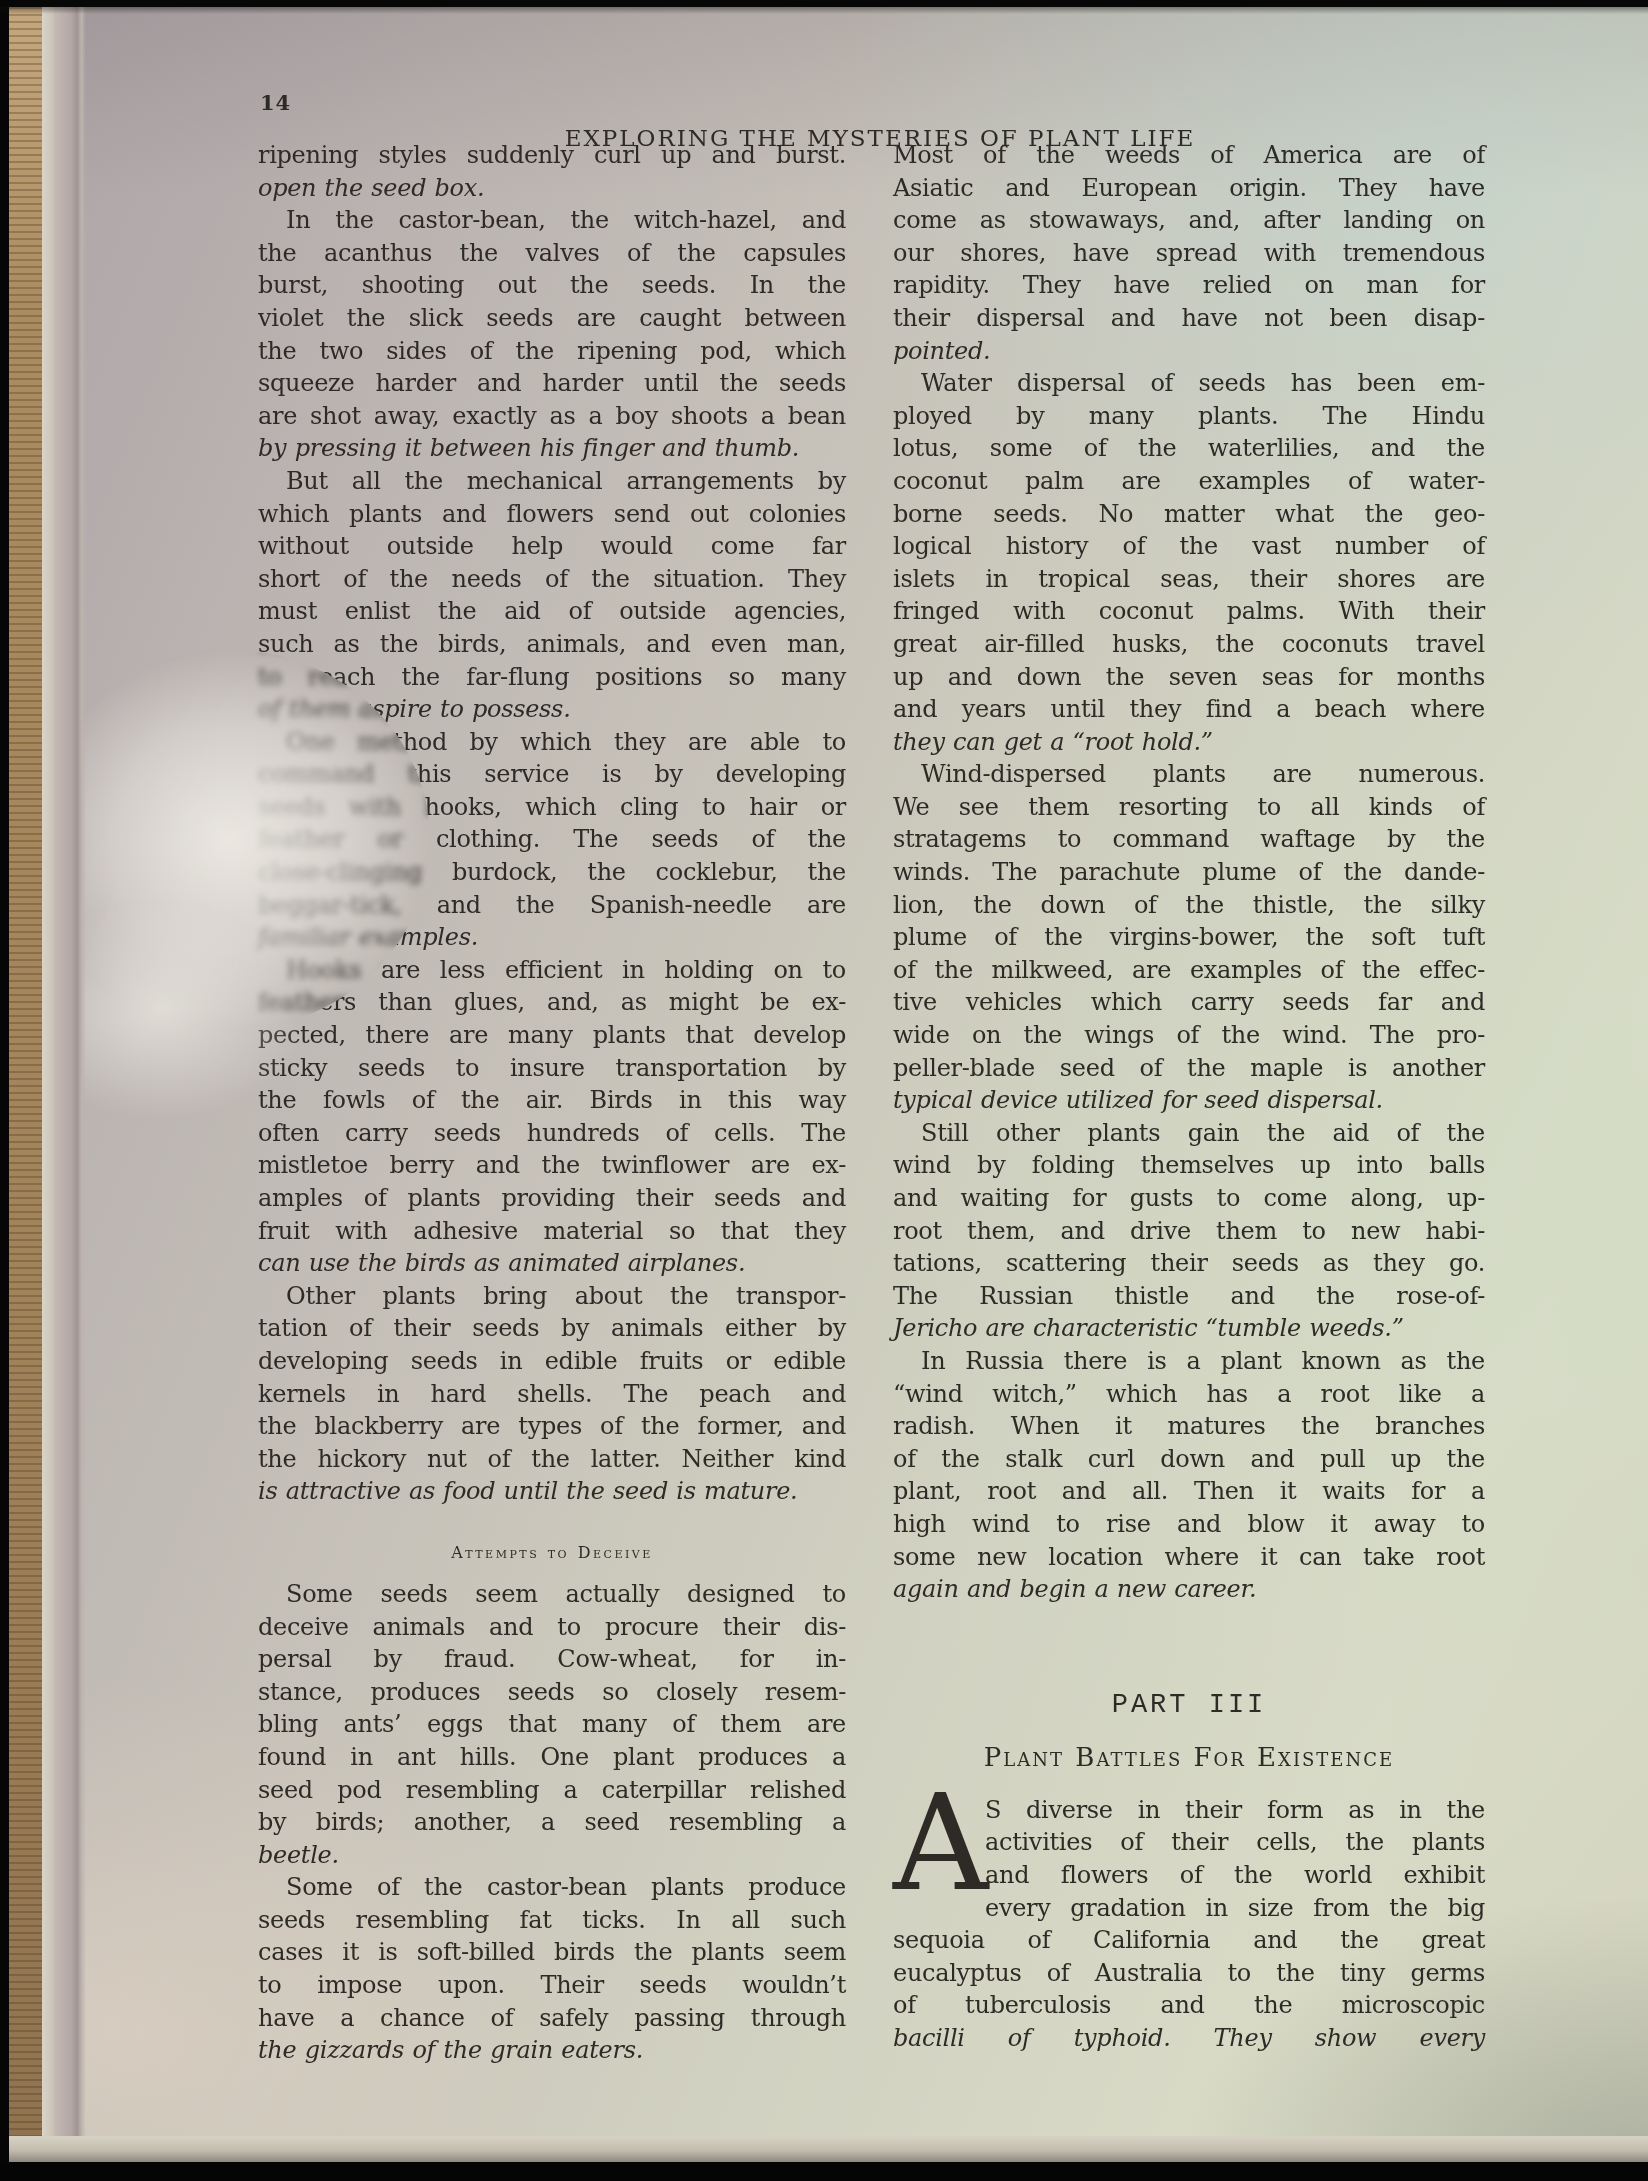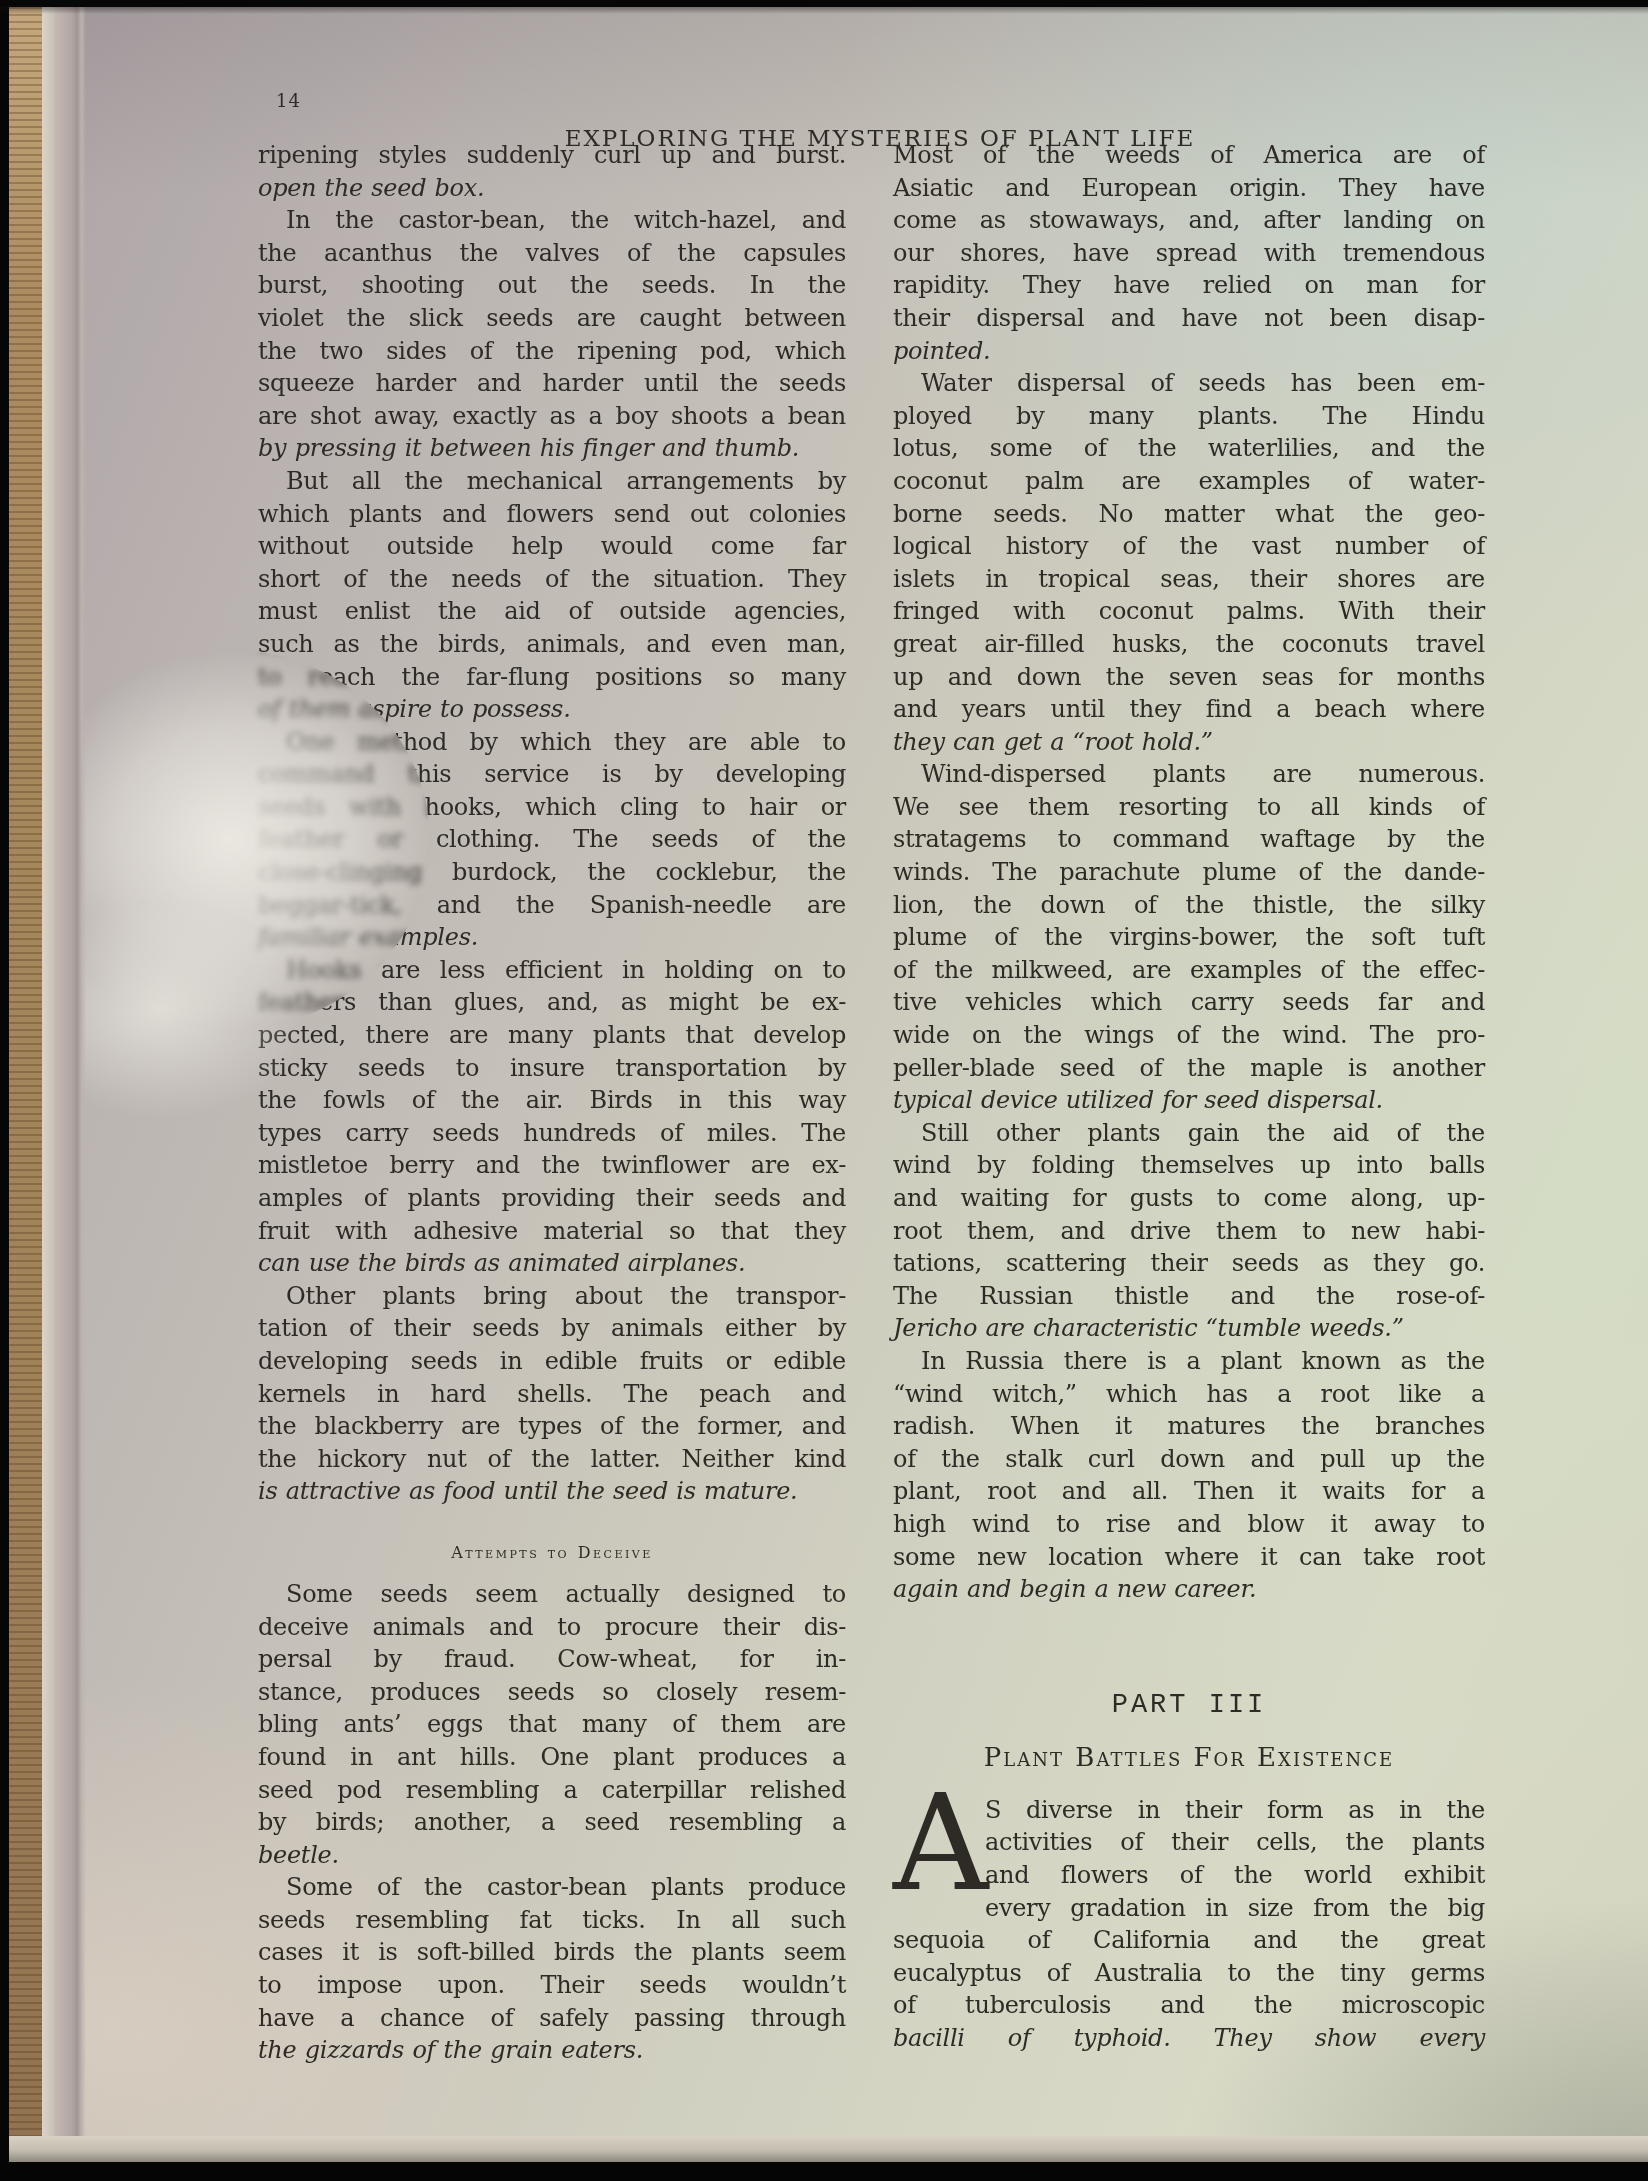--- a/index.html
+++ b/index.html
@@ -24,21 +24,21 @@
   .para.cont .ln.last{text-align-last:justify;}
   .para.indent .ln:first-child{text-indent:28px;}
   .subhead{font-variant:small-caps;text-align:center;font-size:16px;letter-spacing:2.5px;
            margin-top:30px;margin-bottom:10px;line-height:30px;}
   .part-head{text-align:center;font-size:27px;letter-spacing:3px;margin-top:84px;line-height:30px;font-family:Liberation Mono, monospace;}
   .chapter-head{font-variant:small-caps;text-align:center;font-size:26px;letter-spacing:2px;
                 margin-top:22px;line-height:30px;}
   .drop-wrap{margin-top:22px;}
   .dropcap{float:left;font-size:132px;line-height:98px;height:98px;width:92px;text-align:left;}
   
-  #pagenum{position:absolute;left:276px;top:90px;font-size:18px;letter-spacing:1px;}
+  #pagenum{position:absolute;left:260px;top:90px;font-size:21px;letter-spacing:1px;font-weight:bold;}
   #running-title{position:absolute;left:400px;top:90px;width:960px;text-align:center;
                  font-size:23px;letter-spacing:2px;white-space:nowrap;margin-top:35px;}
   
   #smudge1{position:absolute;left:30px;top:650px;width:400px;height:380px;border-radius:50%;
     background:radial-gradient(closest-side, rgba(241,238,231,0.88), rgba(241,238,231,0.45) 60%, rgba(241,238,231,0) 100%);
     -webkit-backdrop-filter:blur(3px);backdrop-filter:blur(3px);}
   #smudge2{position:absolute;left:10px;top:900px;width:300px;height:220px;border-radius:50%;
     background:radial-gradient(closest-side, rgba(238,236,228,0.7), rgba(238,236,228,0) 100%);}
   
   .edge{position:absolute;}
@@ -101,21 +101,21 @@
         <div class="ln">close-clinging burdock, the cocklebur, the</div>
         <div class="ln">beggar-tick, and the Spanish-needle are</div>
         <div class="ln last">familiar examples.</div>
       </div>
     <div class="para indent">
         <div class="ln">Hooks are less efficient in holding on to</div>
         <div class="ln">feathers than glues, and, as might be ex-</div>
         <div class="ln">pected, there are many plants that develop</div>
         <div class="ln">sticky seeds to insure transportation by</div>
         <div class="ln">the fowls of the air.  Birds in this way</div>
-        <div class="ln">types carry seeds hundreds of miles.  The</div>
+        <div class="ln">often carry seeds hundreds of cells.  The</div>
         <div class="ln">mistletoe berry and the twinflower are ex-</div>
         <div class="ln">amples of plants providing their seeds and</div>
         <div class="ln">fruit with adhesive material so that they</div>
         <div class="ln last">can use the birds as animated airplanes.</div>
       </div>
     <div class="para indent">
         <div class="ln">Other plants bring about the transpor-</div>
         <div class="ln">tation of their seeds by animals either by</div>
         <div class="ln">developing seeds in edible fruits or edible</div>
         <div class="ln">kernels in hard shells.  The peach and</div>

